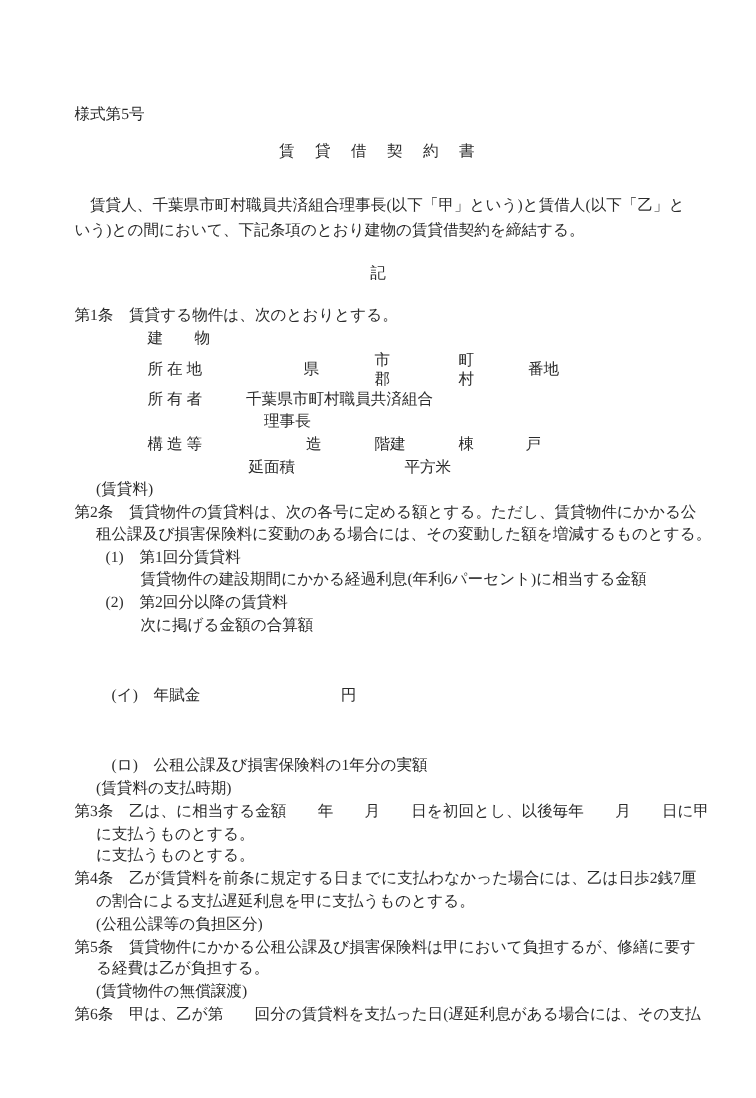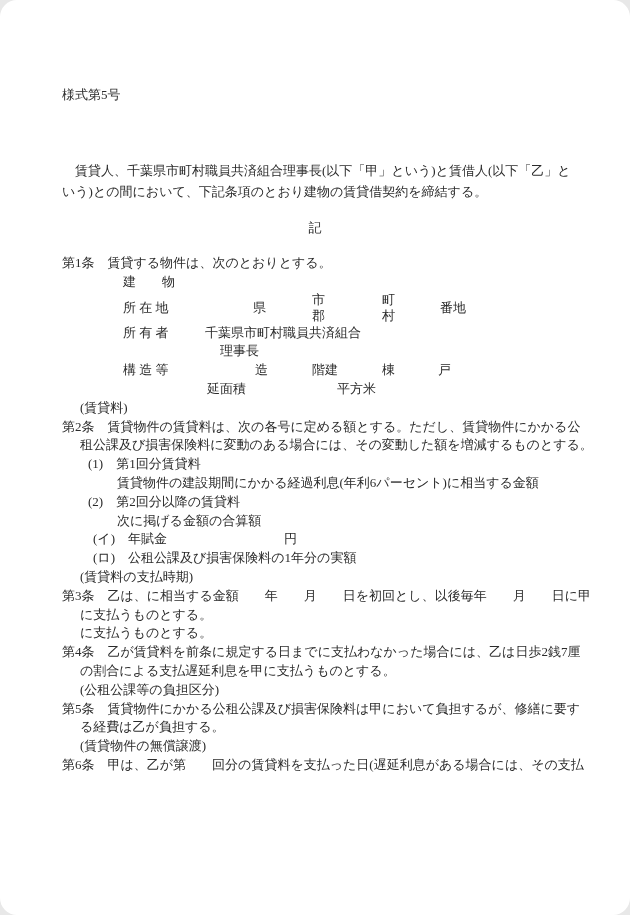--- a/index.html
+++ b/index.html
@@ -6,55 +6,55 @@
   html,body { background:#e8e8e8; }
   .page {
     position:relative;
     width:630px; height:915px;
     background:#ffffff;
     font-family:"Liberation Serif","DejaVu Serif",serif;
     font-size:13px;
     color:#2b2b2b;
     overflow:hidden;
     margin:0 auto;
-    border-radius:17px;
   }
   .form-number { position:absolute; top:86px; left:62px; white-space:pre; }
   .doc-title {
     position:absolute; top:117px; left:0; width:630px;
     text-align:center; letter-spacing:2px; white-space:pre;
   }
   .preamble { position:absolute; top:160px; left:62px; width:512px; }
   .preamble .pline { line-height:21px; white-space:pre; }
   .record-mark { position:absolute; top:219px; left:0; width:630px; text-align:center; }
 
   .body { position:absolute; top:254px; left:62px; width:560px; }
   .line { position:relative; height:18.8px; line-height:18.8px; white-space:pre; }
   .ind1 { padding-left:18px; }   
   .ind2 { padding-left:26px; }   
-  .ind3 { padding-left:31px; }   
+  .ind3 { padding-left:31px;margin-top:40px; }   
   .ind4 { padding-left:55px; }   
   .indT { padding-left:61px; }   
 
   .row-loc { position:relative; height:32px; }
   .row-loc .cell-mid {
     position:absolute; top:0; height:32px; line-height:32px; white-space:pre;
   }
   .row-loc .cell-stack {
     position:absolute; top:0; line-height:16px; white-space:pre-line; text-align:center;
   }
   .abs { position:absolute; top:0; height:18.8px; line-height:18.8px; white-space:pre; }
 </style>
 </head>
 <body>
 
 <div class="page">
 
   <div class="form-number">様式第5号</div>
 
+  <div class="doc-title">賃　貸　借　契　約　書</div>
 
   <div class="preamble">
     <div class="pline">　賃貸人、千葉県市町村職員共済組合理事長(以下「甲」という)と賃借人(以下「乙」と</div>
     <div class="pline">いう)との間において、下記条項のとおり建物の賃貸借契約を締結する。</div>
   </div>
 
   <div class="record-mark">記</div>
 
   <div class="body">
 

